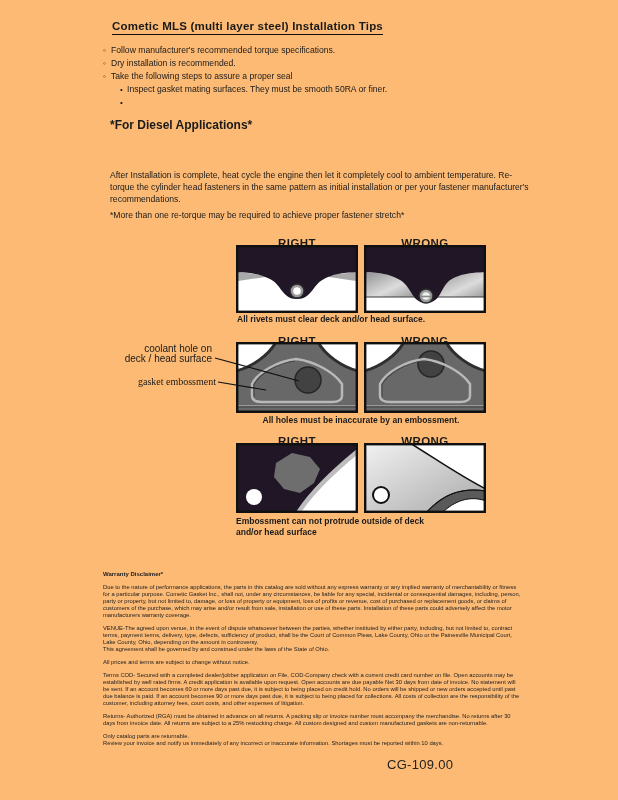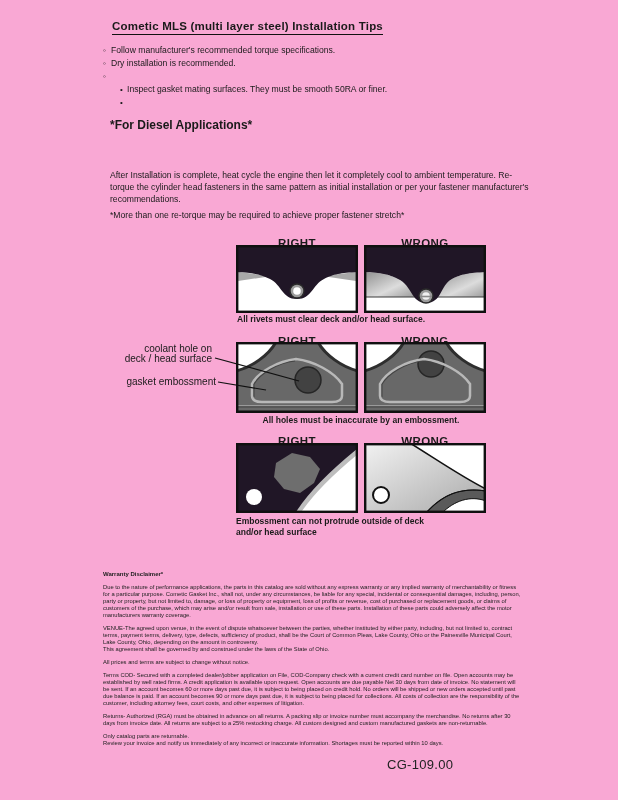--- a/index.html
+++ b/index.html
@@ -1,16 +1,16 @@
 <!DOCTYPE html>
 <html><head>
 <meta charset="utf-8">
 <style>
   html,body{margin:0;padding:0;background:#ffffff;}
-  .page{position:relative;width:618px;height:800px;background:#f9a8d4;overflow:hidden;
+  .page{position:relative;width:618px;height:800px;background:#fdba74;overflow:hidden;
         font-family:"Liberation Sans","DejaVu Sans",sans-serif;color:#1a1a1a;}
   .abs{position:absolute;}
 
   .title{left:112px;top:20px;font-size:11.5px;font-weight:bold;
          border-bottom:1.5px solid #111;padding-bottom:2px;letter-spacing:.2px;}
 
   .tips{left:103px;top:44px;width:440px;font-size:8.6px;line-height:13px;}
   .tip-row{display:flex;align-items:flex-start;}
   .tip-row .b{width:8px;flex:0 0 8px;font-size:8px;}
   .tip-sub{margin-left:17px;}
@@ -24,21 +24,21 @@
   .lblrow span{width:122px;text-align:center;margin-top:6px;}
   .imgrow{left:236px;display:flex;gap:6px;}
   .cap{font-size:8.5px;font-weight:bold;line-height:10.5px;}
 
   .r1-lbl{top:231px;} .r1-img{top:245px;} .r1-cap{left:237px;top:314px;}
   .r2-lbl{top:329px;} .r2-img{top:342px;} .r2-cap{left:236px;top:415px;width:250px;text-align:center;}
   .r3-lbl{top:429px;} .r3-img{top:443px;} .r3-cap{left:236px;top:516px;width:212px;}
 
   .ann{font-size:10px;line-height:9.5px;text-align:right;}
   .ann1{left:98px;top:344px;width:114px;}
-  .ann2{left:98px;top:377px;width:118px;}
+  .ann2{left:98px;top:377px;width:118px;font-family:Liberation Serif, serif;}
   .leader{left:205px;top:350px;z-index:5;}
 
   .legal{left:103px;top:571px;width:420px;font-size:5.8px;line-height:7px;color:#222;}
   .legal .lh{font-weight:bold;font-size:6px;}
   .legal p{margin:6px 0 0 0;white-space:pre-line;}
 
   .code{left:387px;top:757px;font-size:13px;color:#222;letter-spacing:.3px;}
 </style>
 </head>
 <body>
@@ -51,20 +51,21 @@
     <div class="tip-row">
       <span class="b">◦</span>
       <span>Follow manufacturer's recommended torque specifications.</span>
     </div>
     <div class="tip-row">
       <span class="b">◦</span>
       <span>Dry installation is recommended.</span>
     </div>
     <div class="tip-row">
       <span class="b">◦</span>
+      <span>Take the following steps to assure a proper seal</span>
     </div>
     <div class="tip-row tip-sub">
       <span class="b">•</span>
       <span>Inspect gasket mating surfaces.  They must be smooth 50RA or finer.</span>
     </div>
     <div class="tip-row tip-sub">
       <span class="b">•</span>
     </div>
   </div>
 

